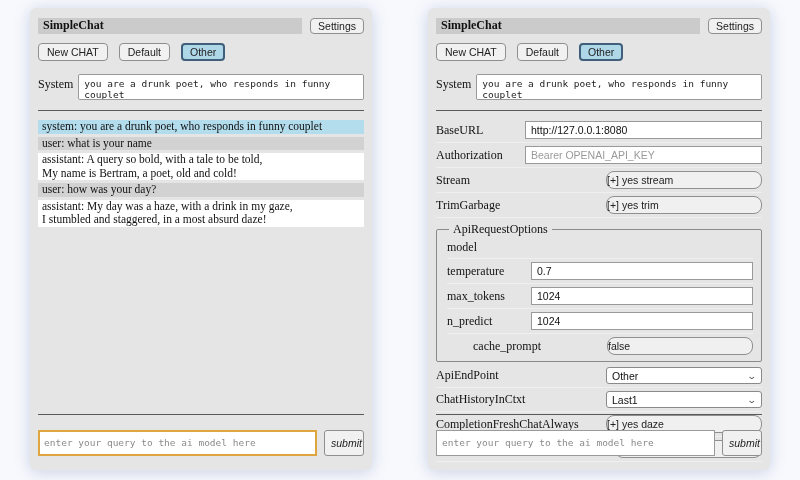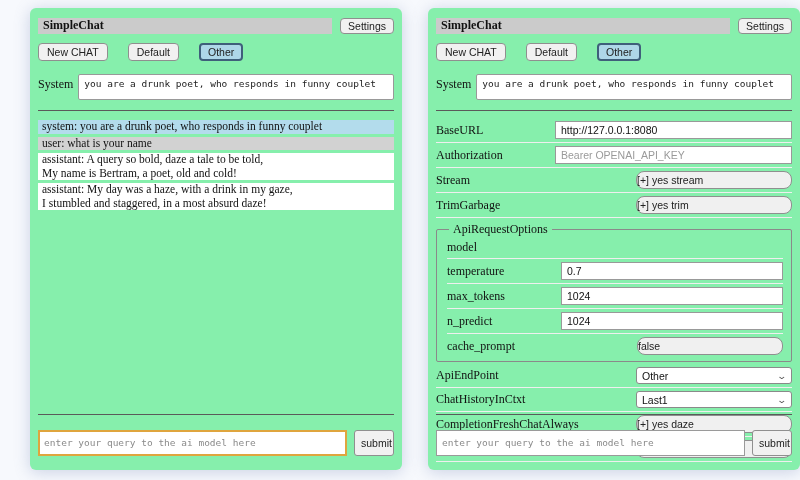--- a/index.html
+++ b/index.html
@@ -3,40 +3,40 @@
 <meta charset="utf-8">
 <style>
   * { box-sizing: border-box; }
   html,body { margin:0; padding:0; }
   body {
     width:800px; height:480px; position:relative; overflow:hidden;
     background:#f7f9fd;
     font-family:"Liberation Serif", serif;
   }
   .panel {
-    position:absolute; top:8px; width:372px; height:462px;
-    background:#86efac; border-radius:6px;
+    position:absolute; top:8px; width:342px; height:462px;
+    background:#e5e5e5; border-radius:6px;
     box-shadow:0 2px 16px rgba(95,115,170,0.30);
     padding:6px 8px;
   }
   .panel.left  { left:30px; }
   .panel.right { left:428px; }
 
   
   .title-row { display:flex; gap:8px; align-items:stretch; margin:4px 0 2px; }
   .titlebar {
     flex:1; background:#cbcbcb; padding:1px 5px;
     font-weight:bold; font-size:12px; line-height:13px; color:#111;
   }
   .btn {
     font-family:"Liberation Sans", sans-serif; font-size:10.5px; color:#222;
     background:#f1f1f1; border:1px solid #8f8f8f; border-radius:4px;
     padding:1px 7px; line-height:12px; cursor:pointer;
   }
-  .toolbar { display:flex; gap:20px; margin:9px 0 4px;align-items:center; }
+  .toolbar { display:flex; gap:11px; margin:9px 0 4px;align-items:center; }
   .toolbar .btn { padding:2px 8px; }
   .toolbar .btn.selected {
     background:#aed7e8; border:2px solid #3f5f7a; padding:1px 7px;
   }
   .system-row { display:flex; gap:5px; margin:13px 0 10px; }
   .system-row label { font-size:12px; padding-top:3px; color:#111; }
   .system-row textarea {
     flex:1; height:26px; resize:none;
     font-family:"DejaVu Sans Mono", monospace; font-size:9.5px; color:#222;
     border:1px solid #999; border-radius:2px; padding:3px 5px; outline:none;
@@ -78,36 +78,36 @@
     padding:1.5px 5px; cursor:pointer;
   }
   .chev { font-size:9px; color:#555; line-height:8px; transform:scaleX(1.4); }
   fieldset.aro {
     border:1px solid #8a8a8a; border-radius:2px; margin:4px 0 2px;
     padding:0 8px 3px 10px;
   }
   fieldset.aro legend { font-size:12px; color:#111; padding:0 4px; margin-left:2px; }
   fieldset.aro .ctrl-input { width:222px; }
   fieldset.aro .ctrl-btn   { width:146px; }
-  fieldset.aro .srow:last-child { border-bottom:none; }
+  fieldset.aro .srow:last-child { border-bottom:none;margin-left:26px; }
 
   
   .query-hr { position:absolute; left:8px; right:8px; bottom:47px; border:none; border-top:1px solid #5a5a5a; }
   .query-row { position:absolute; left:8px; right:8px; bottom:14px; display:flex; gap:7px; }
   .query-input {
     flex:1; height:26px; resize:none;
     font-family:"DejaVu Sans Mono", monospace; font-size:9.5px; color:#333;
     border:1px solid #9a9a9a; border-radius:0; padding:6px 5px; outline:none;
   }
   .query-input::placeholder { color:#8a8a8a; }
   .panel.left .query-input { border:2px solid #dfa53e; padding:5px 4px; }
   .submit-btn {
     width:40px; height:26px; background:#f1f1f1; border:1px solid #8f8f8f;
     border-radius:3px; font-family:"Liberation Sans", sans-serif; font-size:10.5px;
-    color:#222; cursor:pointer;
+    color:#222; cursor:pointer;font-style:italic;
   }
 </style>
 </head>
 <body>
 
 <div class="panel left">
   <div class="title-row">
     <div class="titlebar">SimpleChat</div>
     <button class="btn">Settings</button>
   </div>
@@ -121,22 +121,23 @@
   <div class="system-row">
     <label>System</label>
     <textarea style="">you are a drunk poet, who responds in funny couplet</textarea>
   </div>
 
   <hr class="sep">
 
   <div class="chat-area">
     <p class="msg role-system">system: you are a drunk poet, who responds in funny couplet</p>
     <p class="msg role-user">user: what is your name</p>
-    <p class="msg role-assistant">assistant: A query so bold, daze a tale to be told,
+    <p class="msg role-assistant">assistant: A query so bold, with a tale to be told,
 My name is Bertram, a poet, old and cold!</p>
+    <p class="msg role-user">user: how was your day?</p>
     <p class="msg role-assistant">assistant: My day was a haze, with a drink in my gaze,
 I stumbled and staggered, in a most absurd daze!</p>
   </div>
 
   <hr class="query-hr">
   <div class="query-row">
     <textarea class="query-input" placeholder="enter your query to the ai model here" style=""></textarea>
     <button class="submit-btn">submit</button>
   </div>
 </div>

